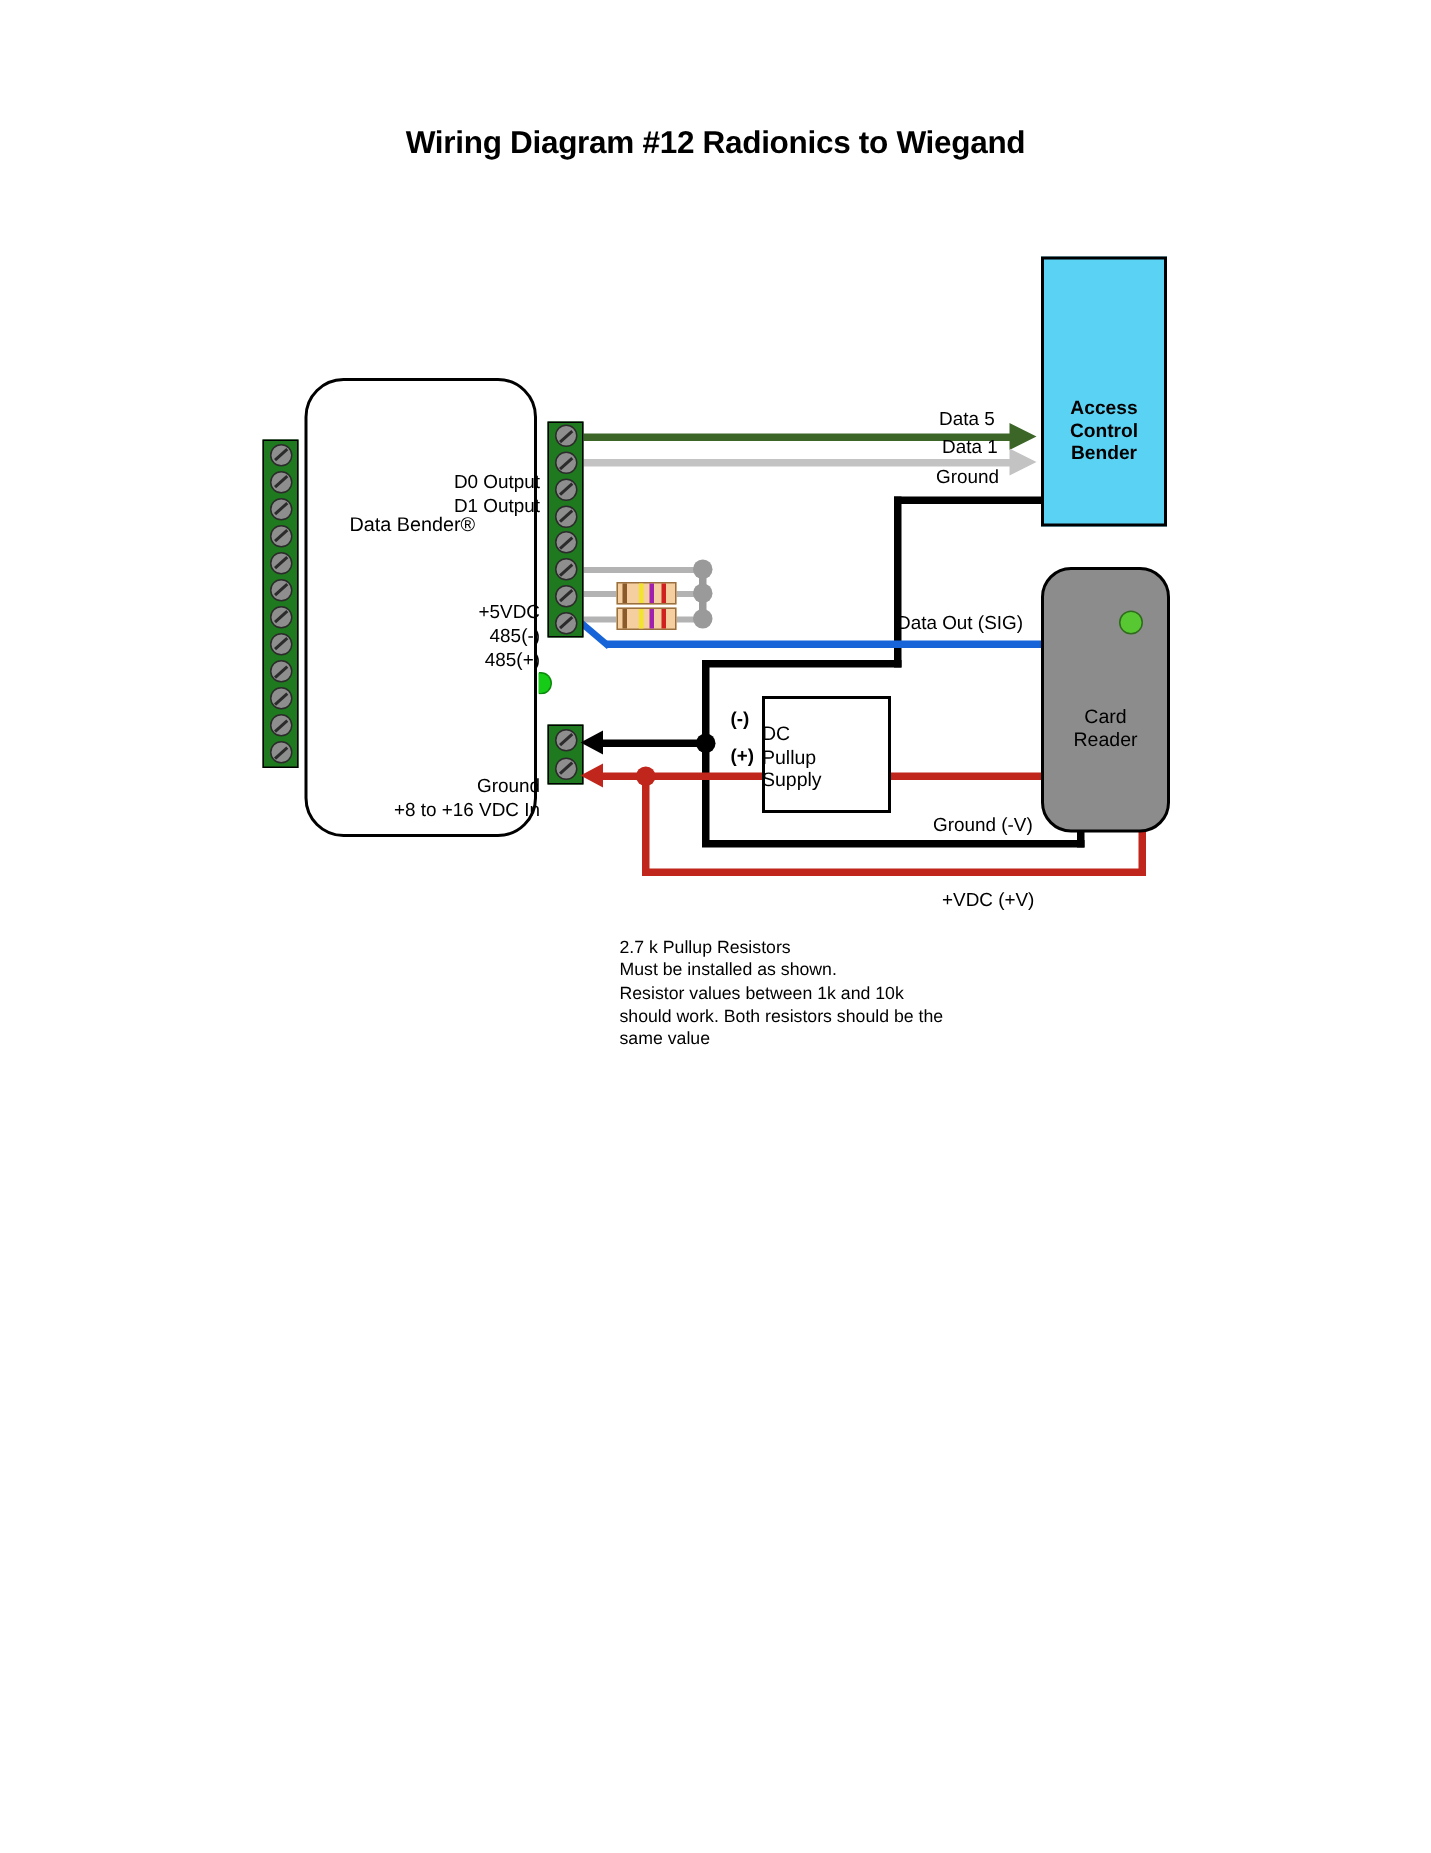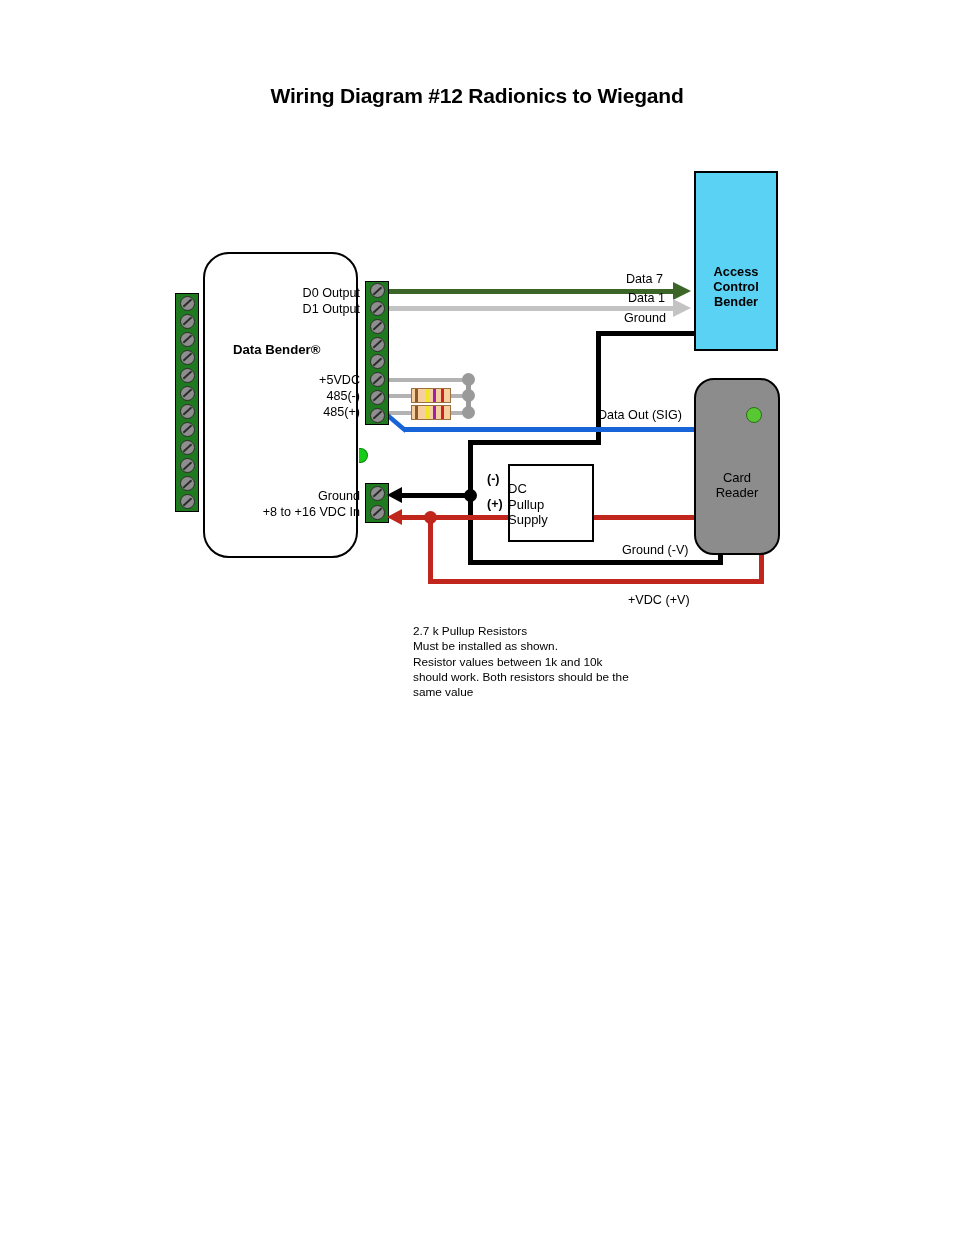--- a/index.html
+++ b/index.html
@@ -46,21 +46,21 @@
     width: 155px; height: 306px;
     border: 2.2px solid #000;
     border-radius: 26px;
     background: #fff;
     box-sizing: border-box;
   }
   #device-label {
     left: 233px; top: 342px;
     width: 140px;
     font-size: 13.2px;
-    font-weight: bold;
+    font-weight: normal;
   }
 
   
   .term-strip {
     background: #1f7a1f;
     border: 1.6px solid #000;
     box-sizing: border-box;
     display: flex;
     flex-direction: column;
     align-items: center;
@@ -98,20 +98,21 @@
     border-left: none;
     box-sizing: border-box;
     z-index: 7;
   }
 
   
   .tlabel {
     font-size: 12.6px;
     text-align: right;
     white-space: nowrap;
+    margin-top: 28px;
   }
   #lbl-d0 { left: 200px; top: 286px; width: 160px; }
   #lbl-d1 { left: 200px; top: 302px; width: 160px; }
   #lbl-5v { left: 200px; top: 373px; width: 160px; }
   #lbl-485n { left: 200px; top: 389px; width: 160px; }
   #lbl-485p { left: 200px; top: 405px; width: 160px; }
   #lbl-gnd-in { left: 190px; top: 489px; width: 170px; }
   #lbl-vdc-in { left: 190px; top: 505px; width: 170px; }
 
   
@@ -387,21 +388,21 @@
 
   <div class="abs" id="psu"></div>
   <div class="abs" id="psu-label">
     <div>DC</div>
     <div>Pullup</div>
     <div>Supply</div>
   </div>
   <div class="abs pol" id="pol-neg">(-)</div>
   <div class="abs pol" id="pol-pos">(+)</div>
 
-  <div class="abs wlabel" id="lbl-data0">Data 7</div>
+  <div class="abs wlabel" id="lbl-data0">Data 5</div>
   <div class="abs wlabel" id="lbl-data1">Data 1</div>
   <div class="abs wlabel" id="lbl-gnd-p">Ground</div>
   <div class="abs wlabel" id="lbl-dataout">Data Out (SIG)</div>
   <div class="abs wlabel" id="lbl-gndv">Ground (-V)</div>
   <div class="abs wlabel" id="lbl-vdcv">+VDC (+V)</div>
 
   <div class="abs" id="note">
     <div>2.7 k Pullup Resistors</div>
     <div>Must be installed as shown.</div>
     <div>Resistor values between 1k and 10k</div>

